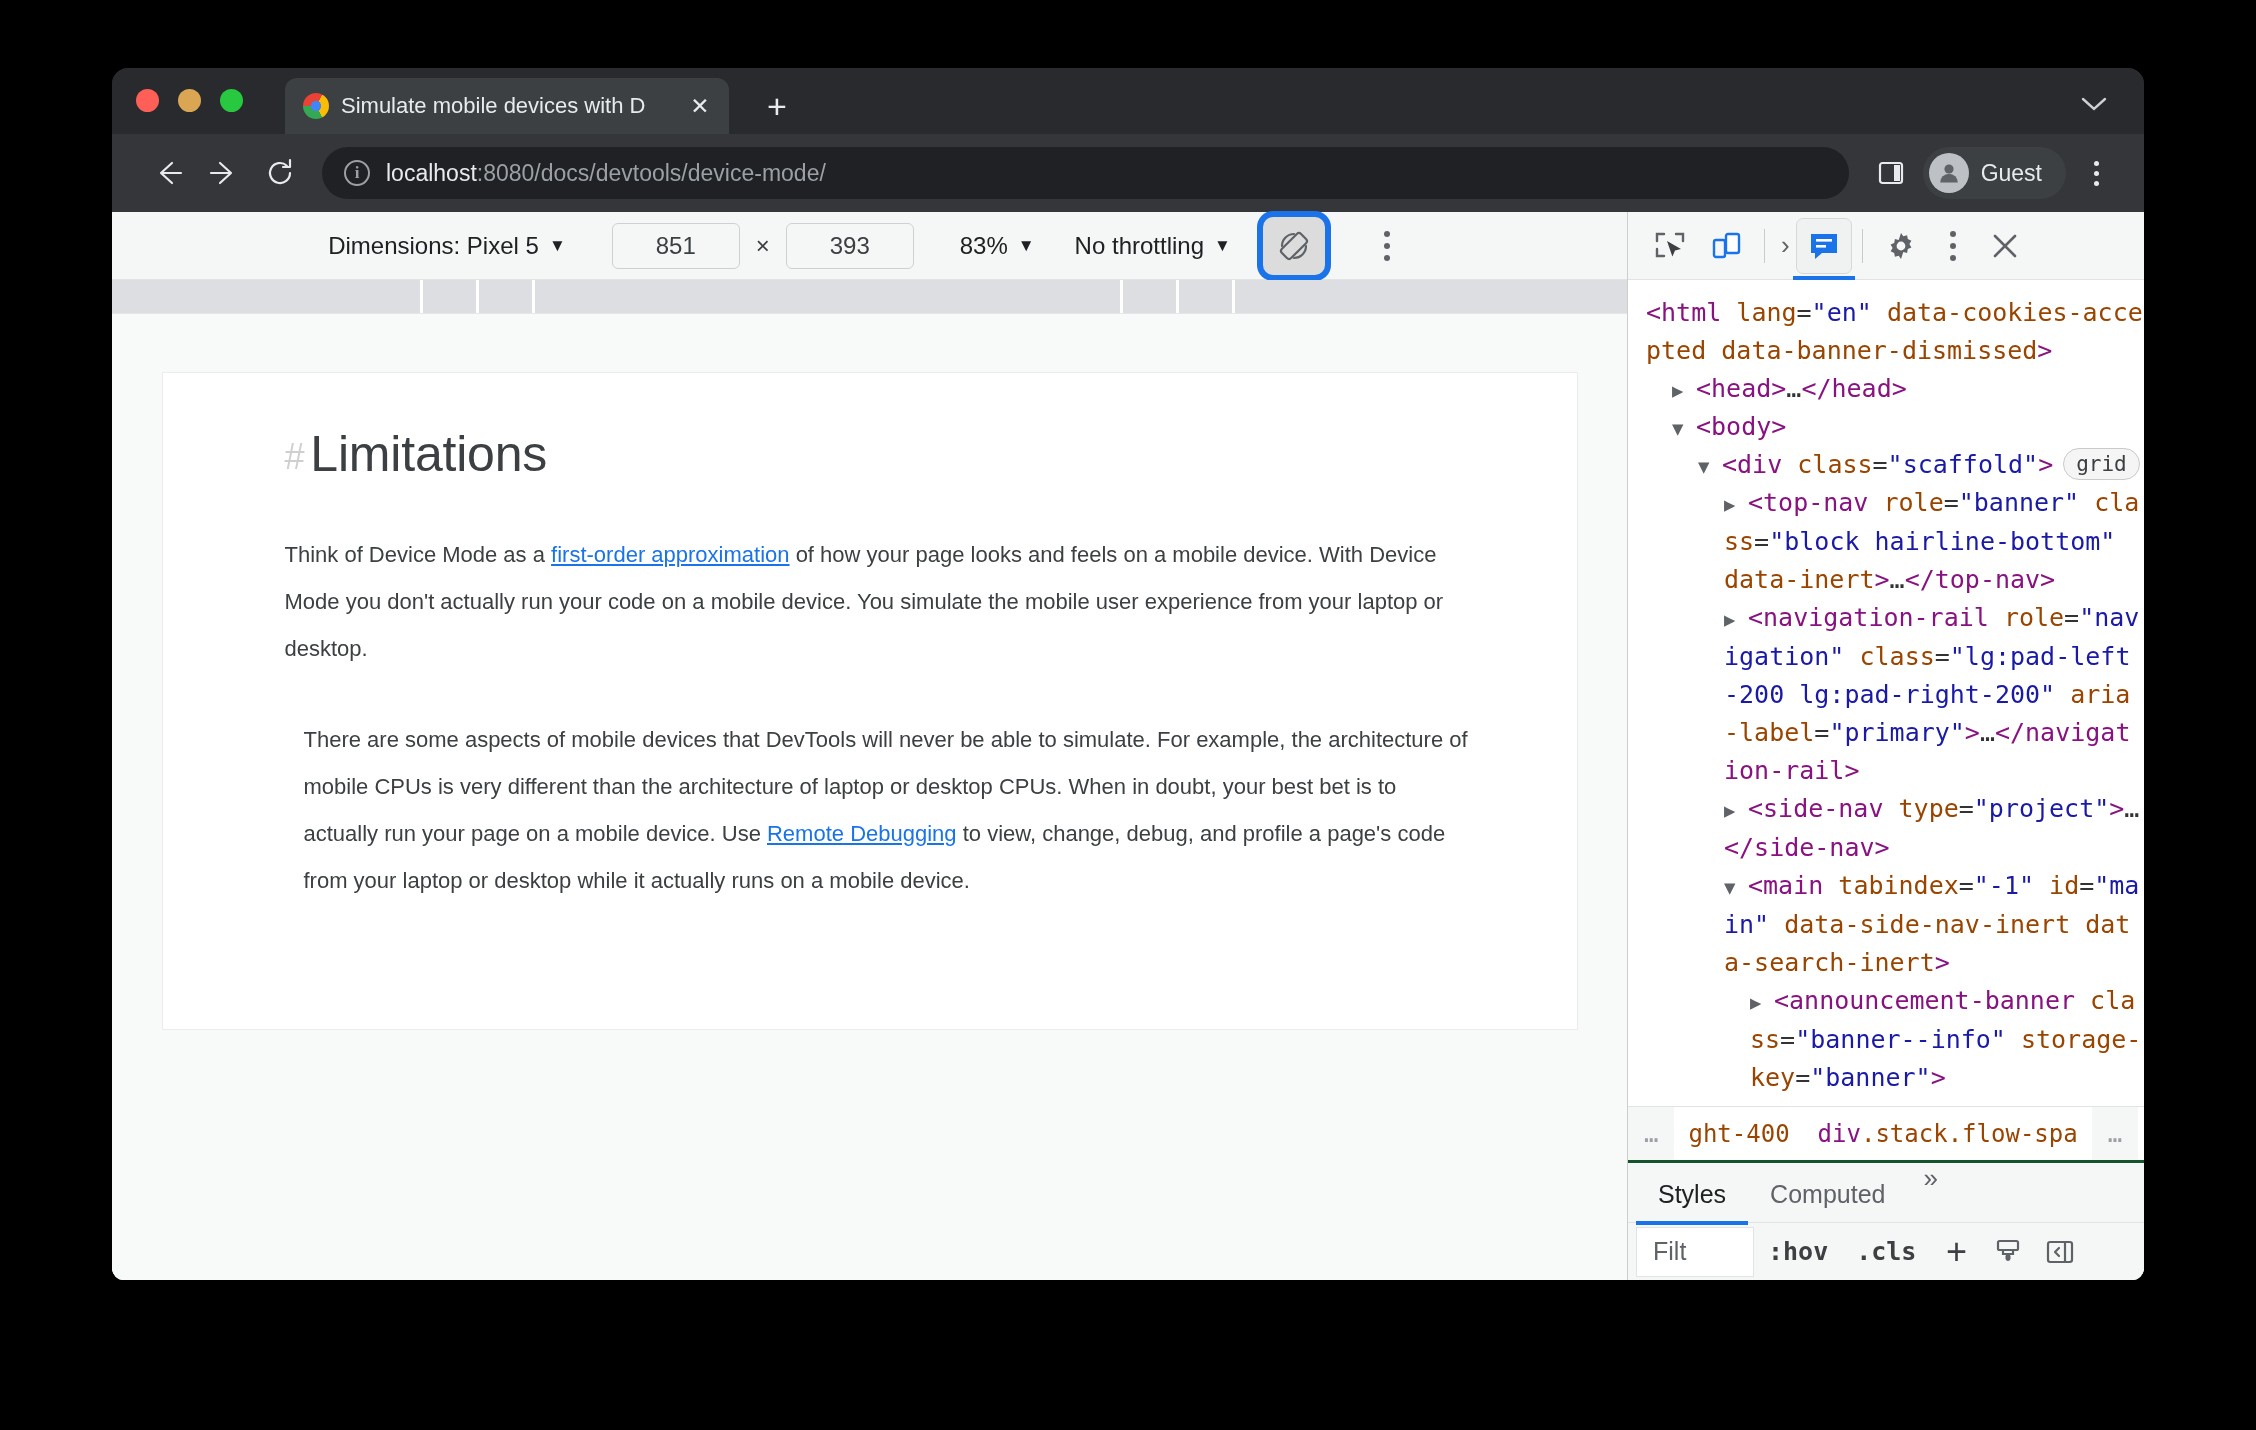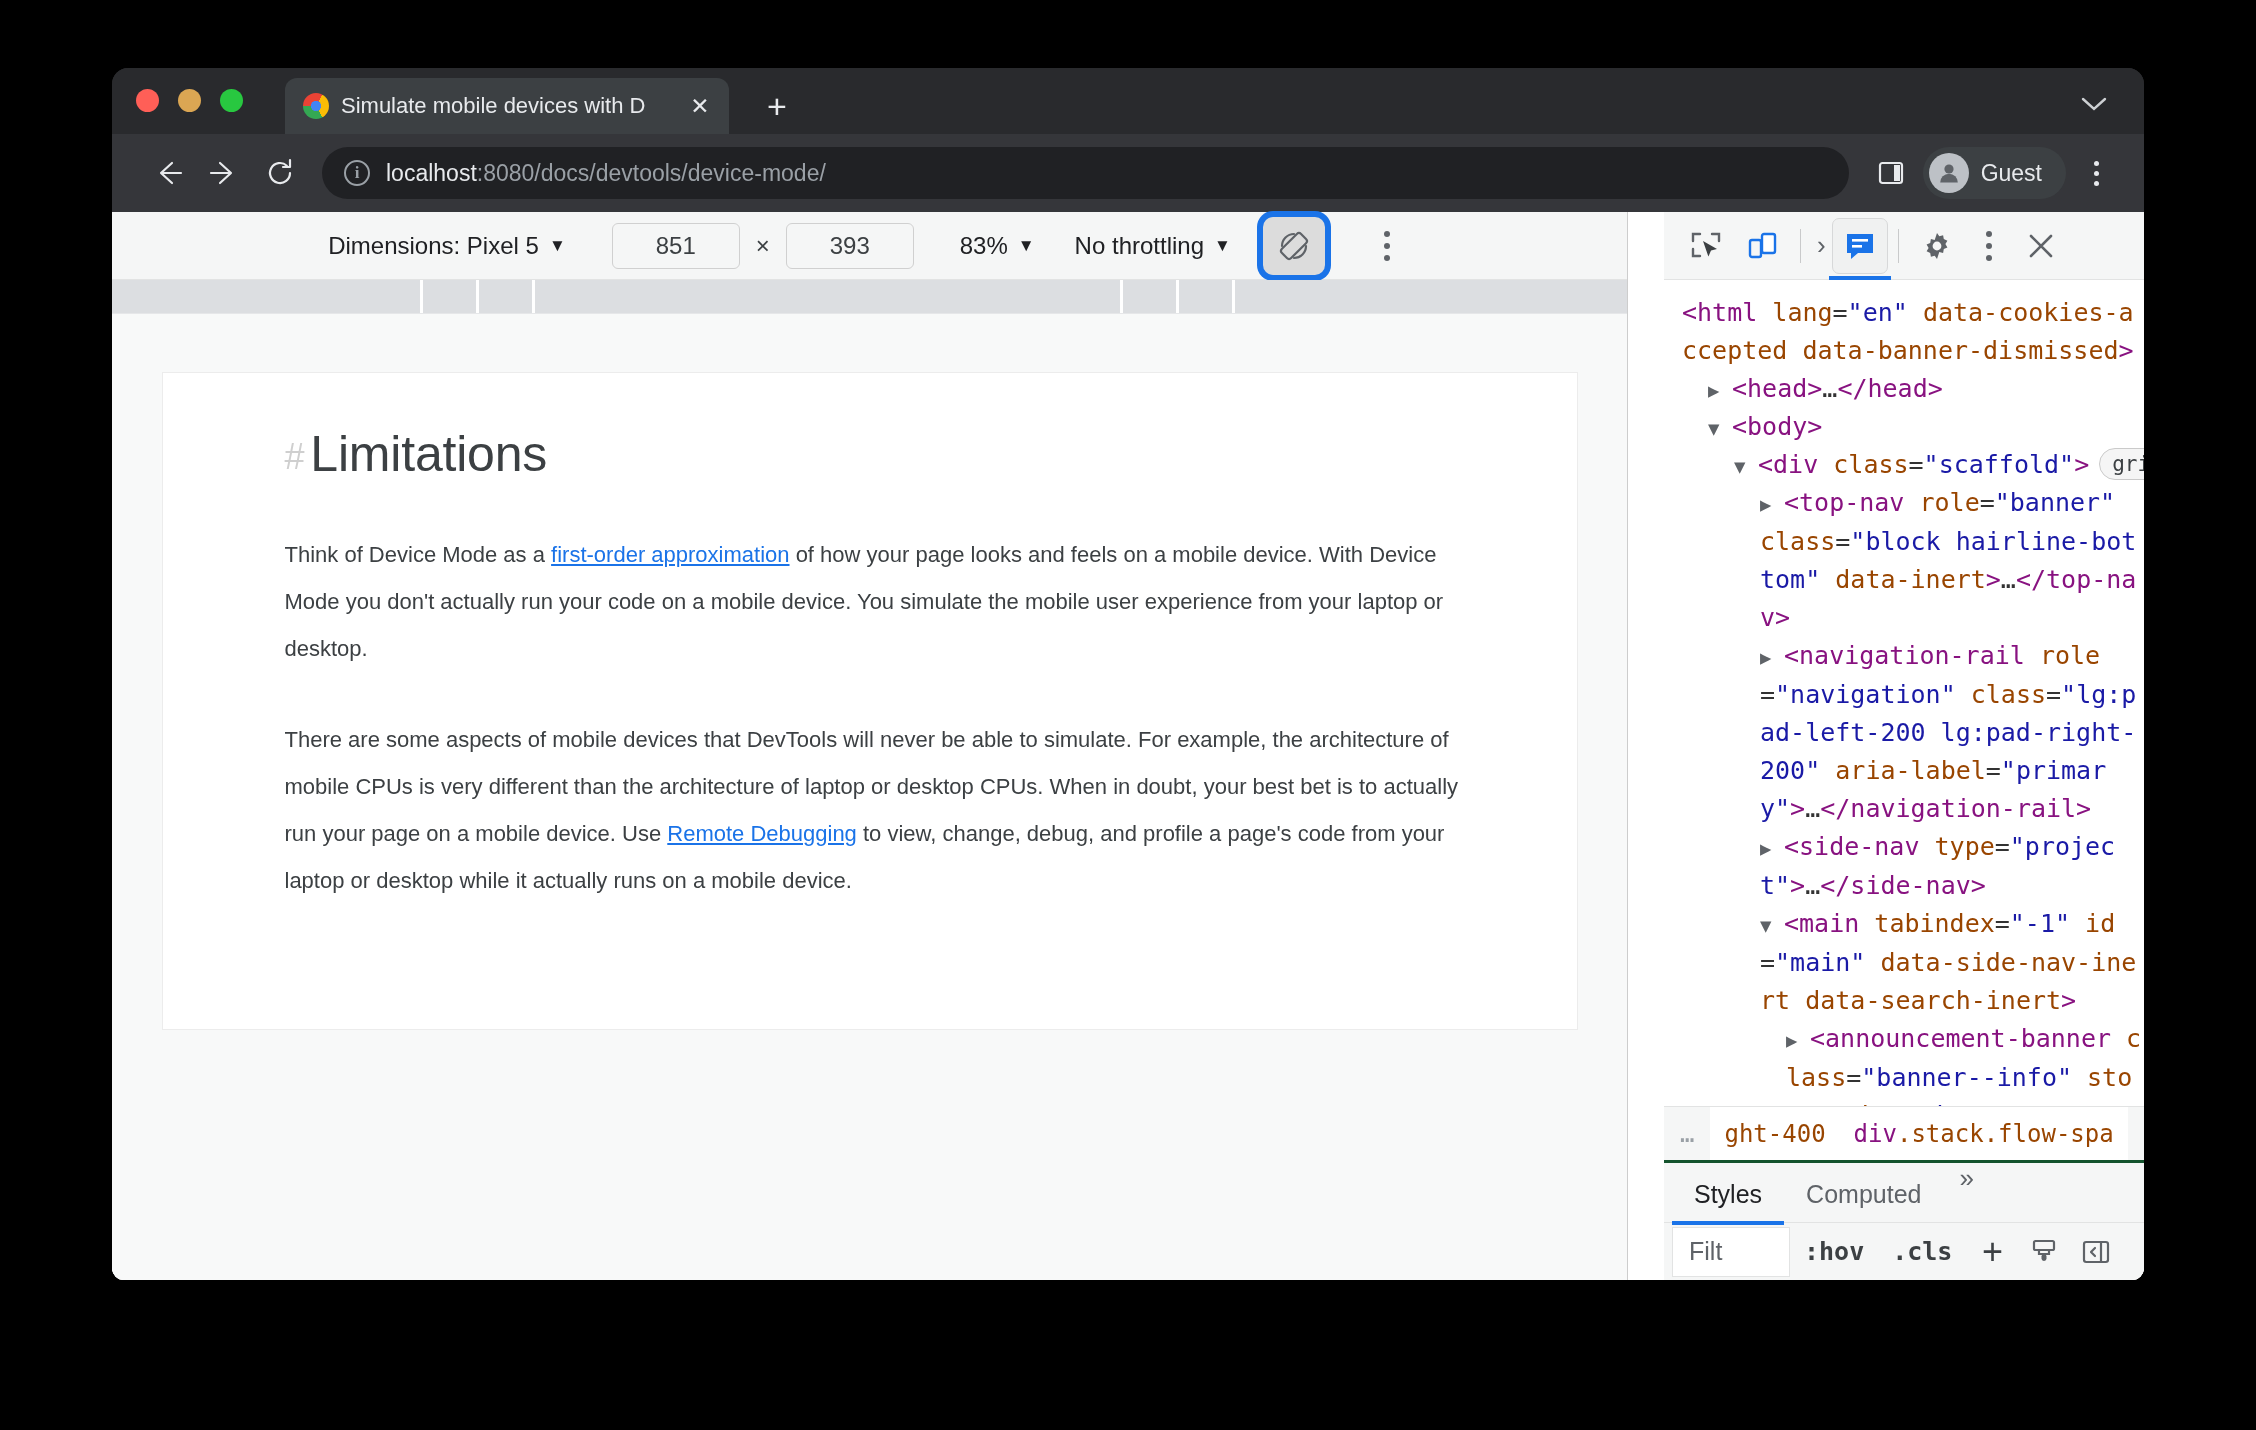--- a/index.html
+++ b/index.html
@@ -181,22 +181,21 @@
     flex: 0 0 auto;
     margin-left: 4px;
   }
   .kebab i { width: 5px; height: 5px; border-radius: 50%; background: #e8eaed; display:block; }
 
   
   .content-region {
     flex: 1 1 auto;
     display: flex;
     min-height: 0;
-    background: #ffffff;
-    gap: 36px;
+    background: #14b8a6;
   }
 
   
   .device-pane {
     width: 1516px;
     flex: 0 0 auto;
     display: flex;
     flex-direction: column;
     background: #f8f9f9;
     border-right: 1px solid #cdcdcd;
@@ -292,21 +291,21 @@
     font-weight: 400;
     margin-right: 6px;
     vertical-align: 2px;
   }
   p.page-p {
     font-size: 22px;
     line-height: 47px;
     color: #3c4043;
     margin-bottom: 44px;
   }
-  p.page-p:last-child { margin-bottom: 0; }
+  p.page-p:last-child { margin-bottom: 0; margin-left: 19px; }
   a.page-link {
     color: #1a73e8;
     text-decoration: underline;
   }
 
   
   .devtools {
     flex: 1 1 auto;
     min-width: 0;
     display: flex;

